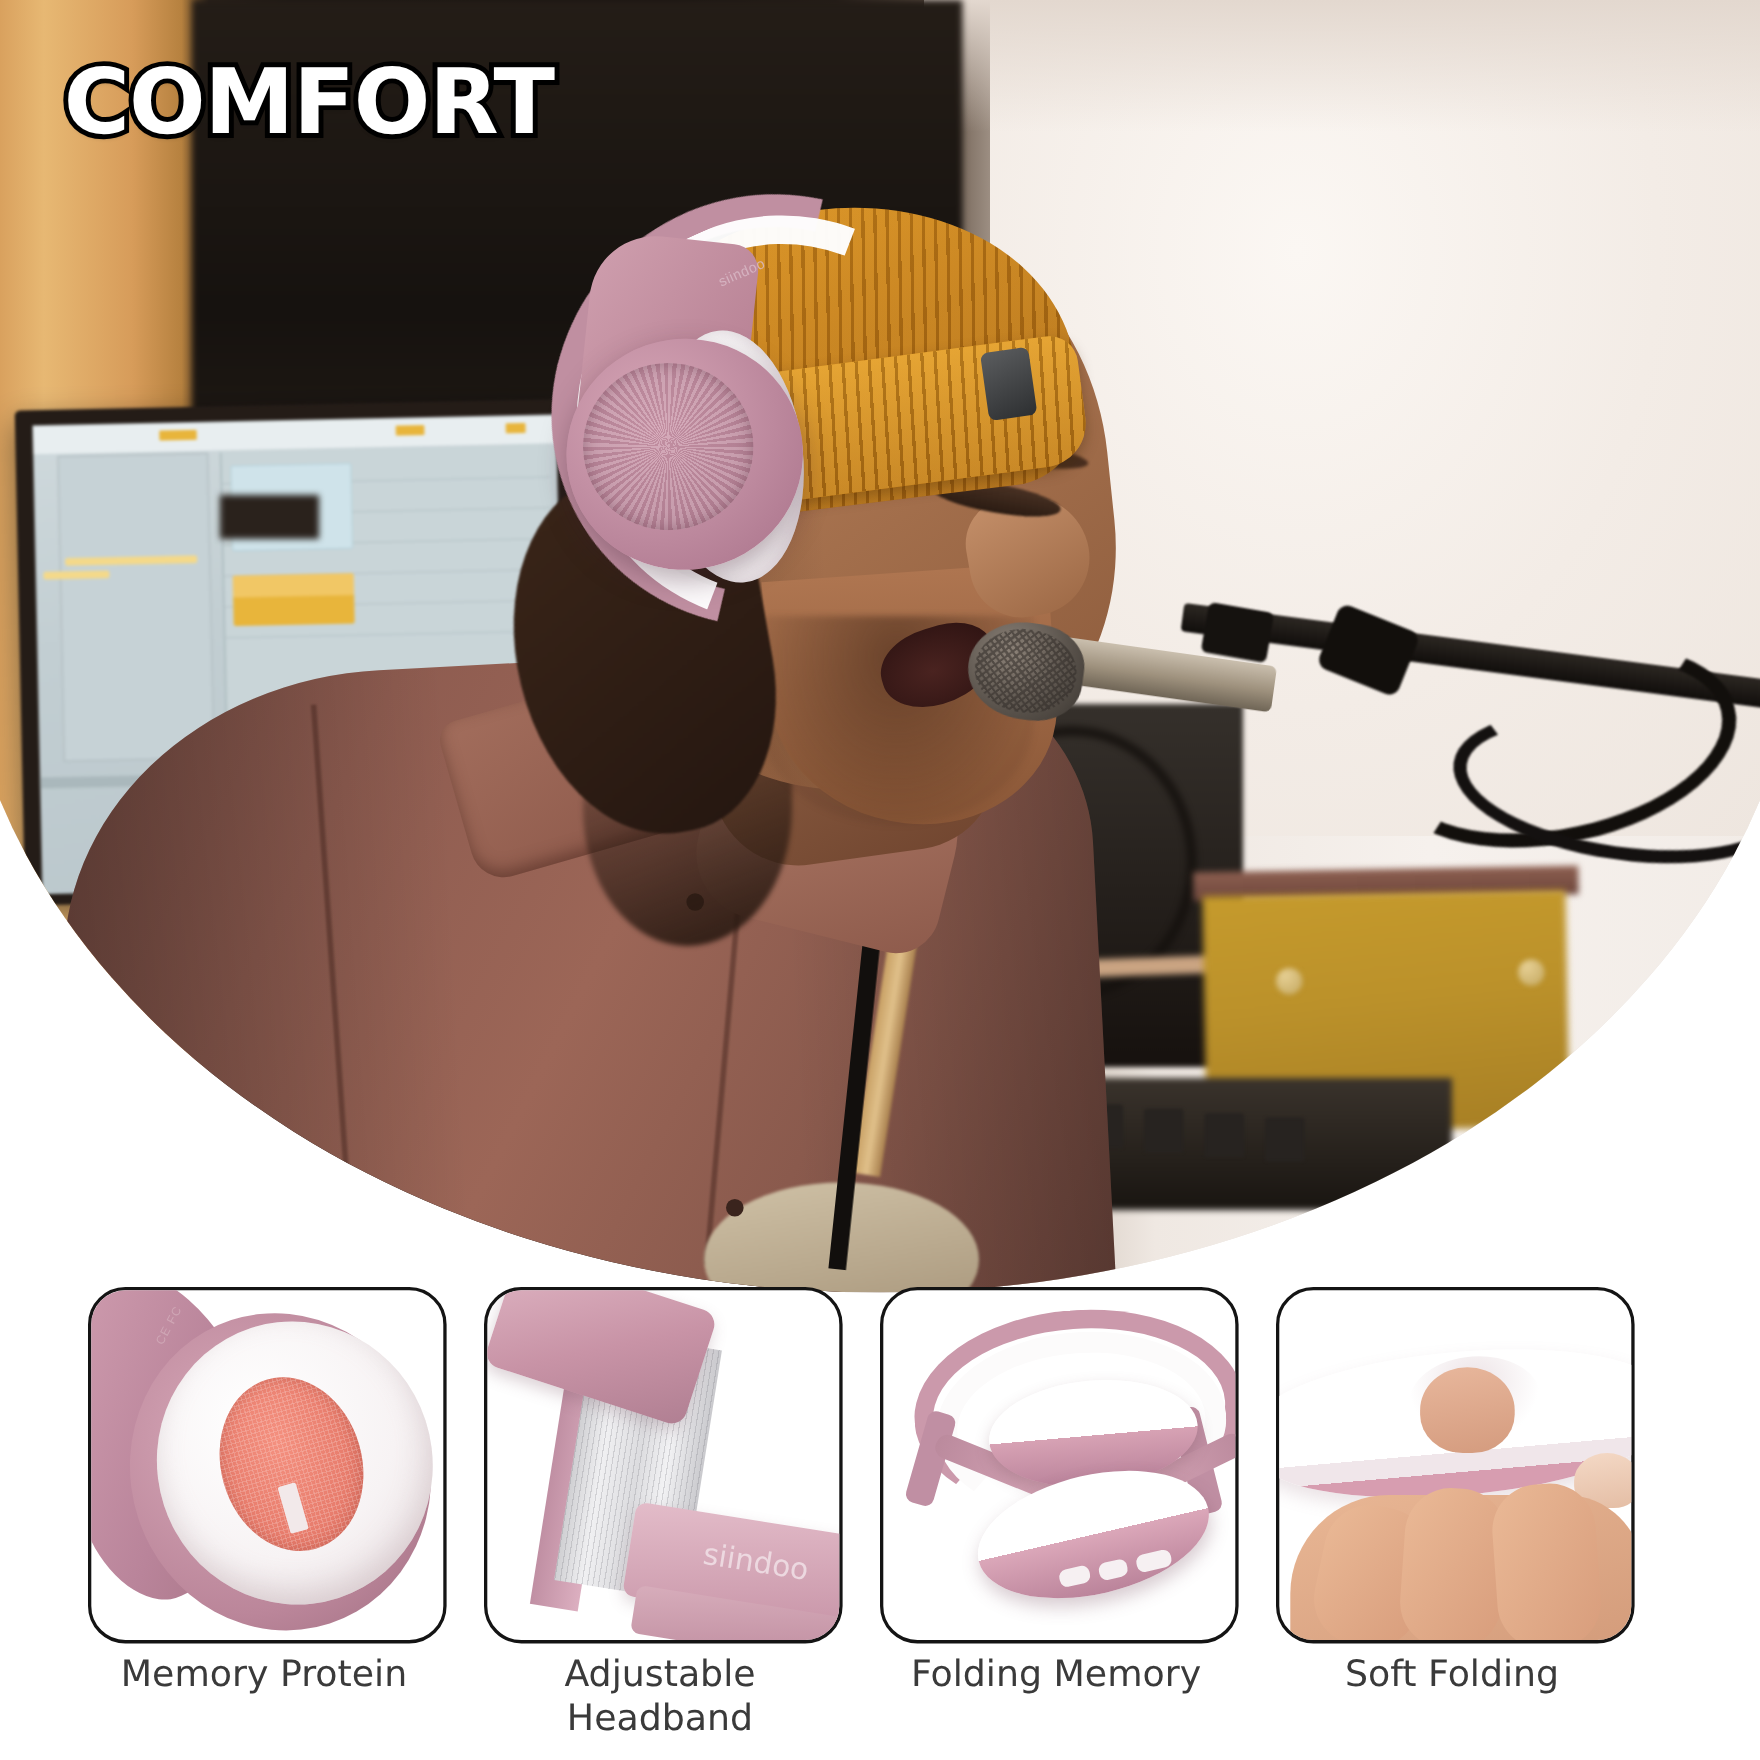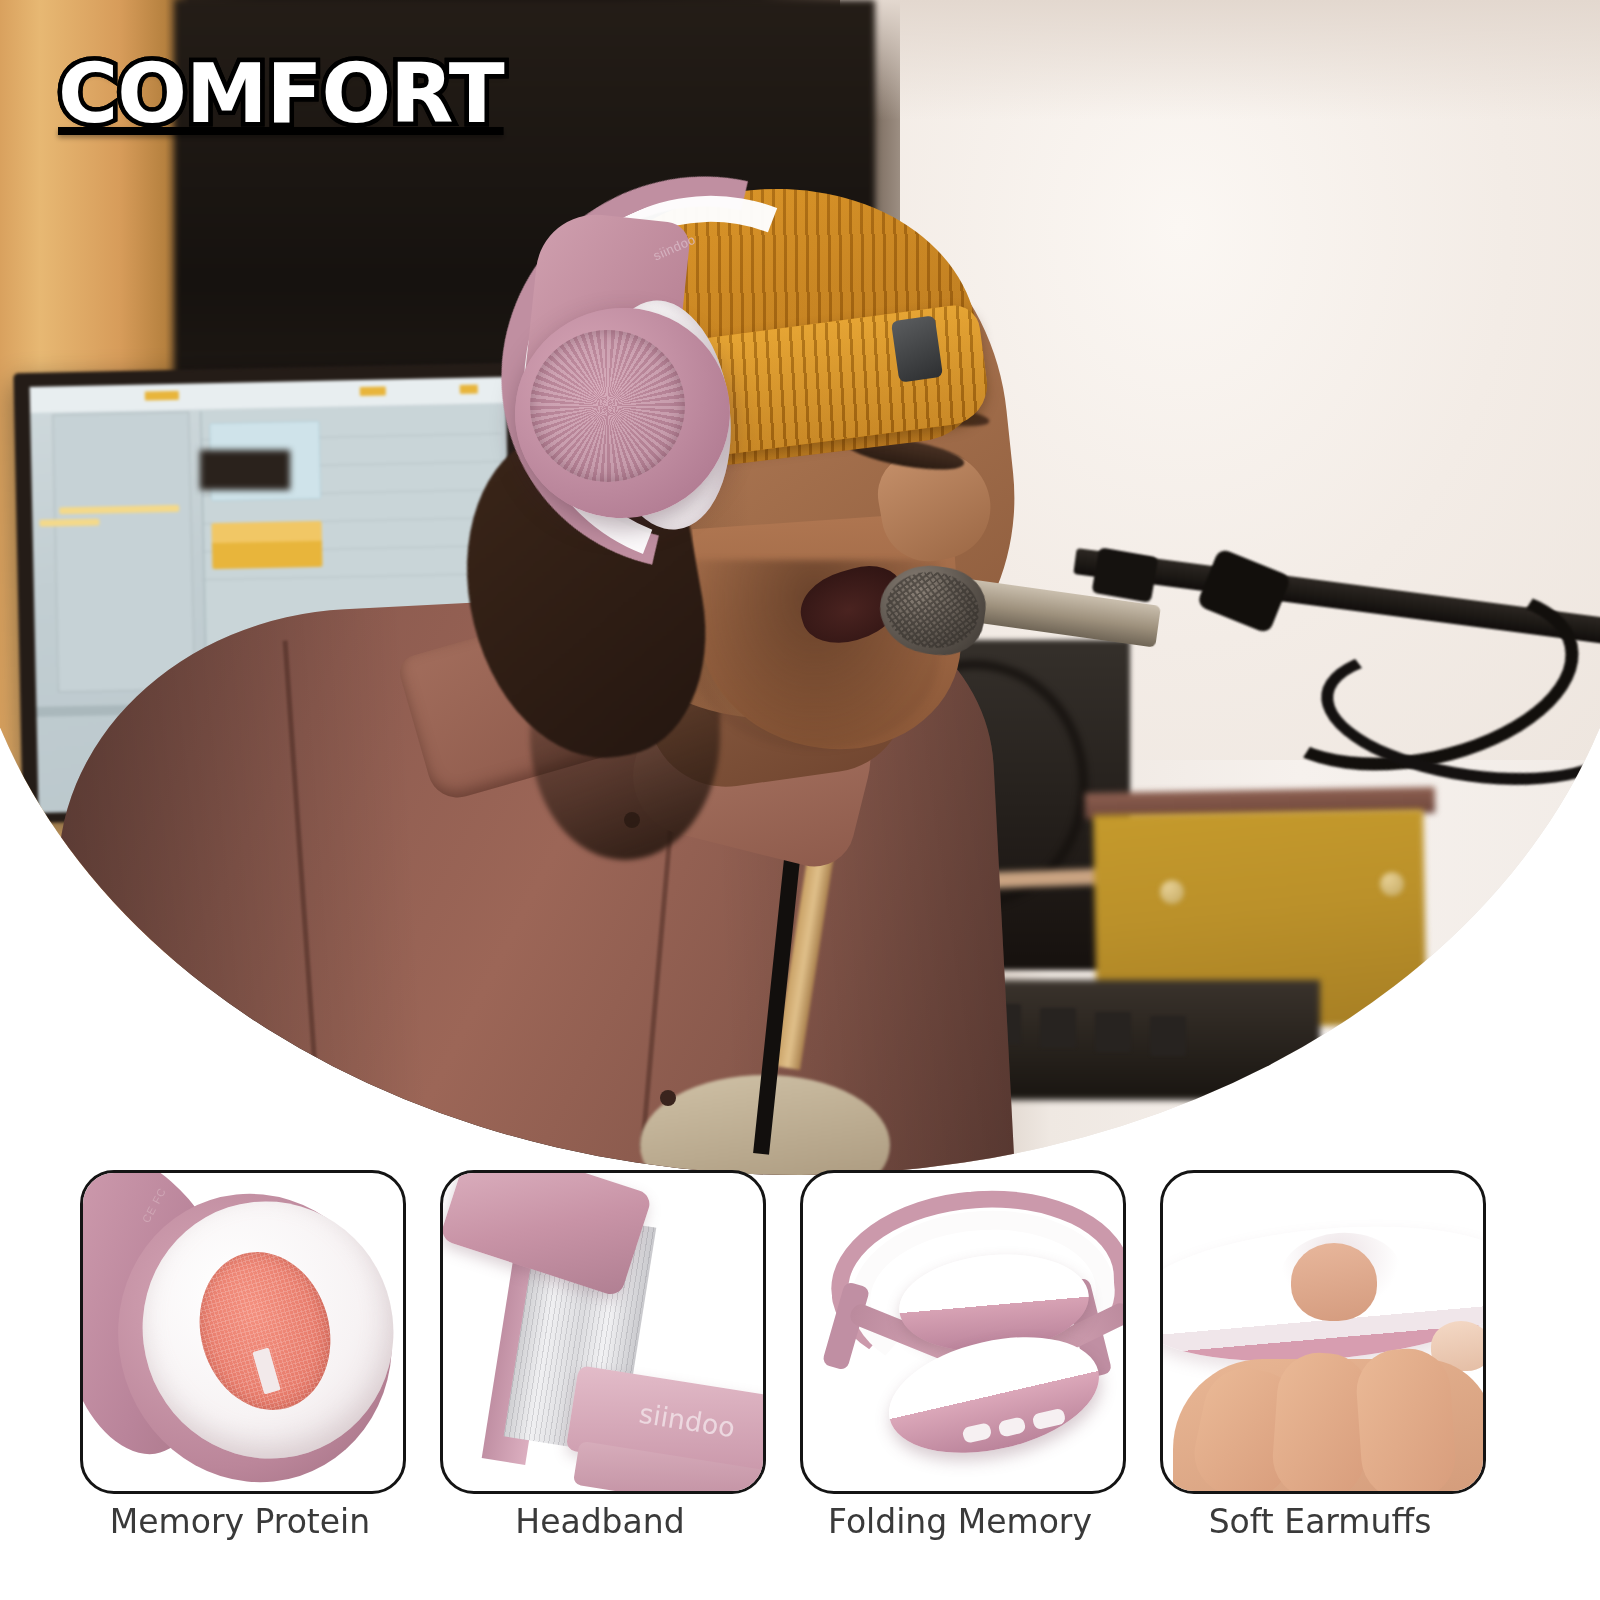--- a/index.html
+++ b/index.html
@@ -362,21 +362,21 @@
             <div class="mic-mesh"></div>
           </div>
 
       </div>
     </div>
 
     <div style="position:absolute;left:58px;top:48px;">
       <div style="font-family:'DejaVu Sans','Liberation Sans',sans-serif;font-weight:bold;font-size:82px;
                   line-height:1.12;color:#ffffff;letter-spacing:-1px;
                   -webkit-text-stroke:9px #000;paint-order:stroke fill;
-                  text-shadow:0 3px 5px rgba(0,0,0,.35);white-space:nowrap;text-decoration:underline;">COMFORT</div>
+                  text-shadow:0 3px 5px rgba(0,0,0,.35);white-space:nowrap;">COMFORT</div>
     </div>
   </div>
 
   <div class="cards">
 
     <div class="card c1">
       <div class="ec-arm"></div>
       <div class="ec-arm-txt">CE FC</div>
       <div class="ec-outer"></div>
       <div class="ec-foam"></div>
@@ -393,20 +393,21 @@
       <div class="hb-arm"></div>
       <div class="hb-slider">
           <div class="lines"></div>
         </div>
       <div class="hb-top"></div>
       <div class="hb-bottom"></div>
       <div class="hb-bottom2"></div>
       <div class="hb-brand">siindoo</div>
     </div>
     <div class="caption p2">
+      <div>Adjustable</div>
       <div>Headband</div>
     </div>
 
     <div class="card c3">
       <div class="fold-band"></div>
       <div class="fold-band-pad"></div>
       <div class="fold-armL"></div>
       <div class="fold-armR"></div>
       <div class="fold-armL2"></div>
       <div class="fold-armR2"></div>
@@ -426,18 +427,18 @@
       <div class="pad-dip"></div>
       <div class="thumb">
           <div class="thumbnail"></div>
         </div>
       <div class="hand"></div>
       <div class="finger" style="left:36px;top:196px;width:96px;height:128px;transform:rotate(12deg)"></div>
       <div class="finger" style="left:112px;top:180px;width:92px;height:146px;transform:rotate(4deg)"></div>
       <div class="finger" style="left:196px;top:176px;width:94px;height:150px;transform:rotate(-4deg)"></div>
     </div>
     <div class="caption p4">
-      <div>Soft Earmuffs</div>
+      <div>Soft Folding</div>
       <div></div>
     </div>
 
   </div>
 </div>
 
 </body></html>

